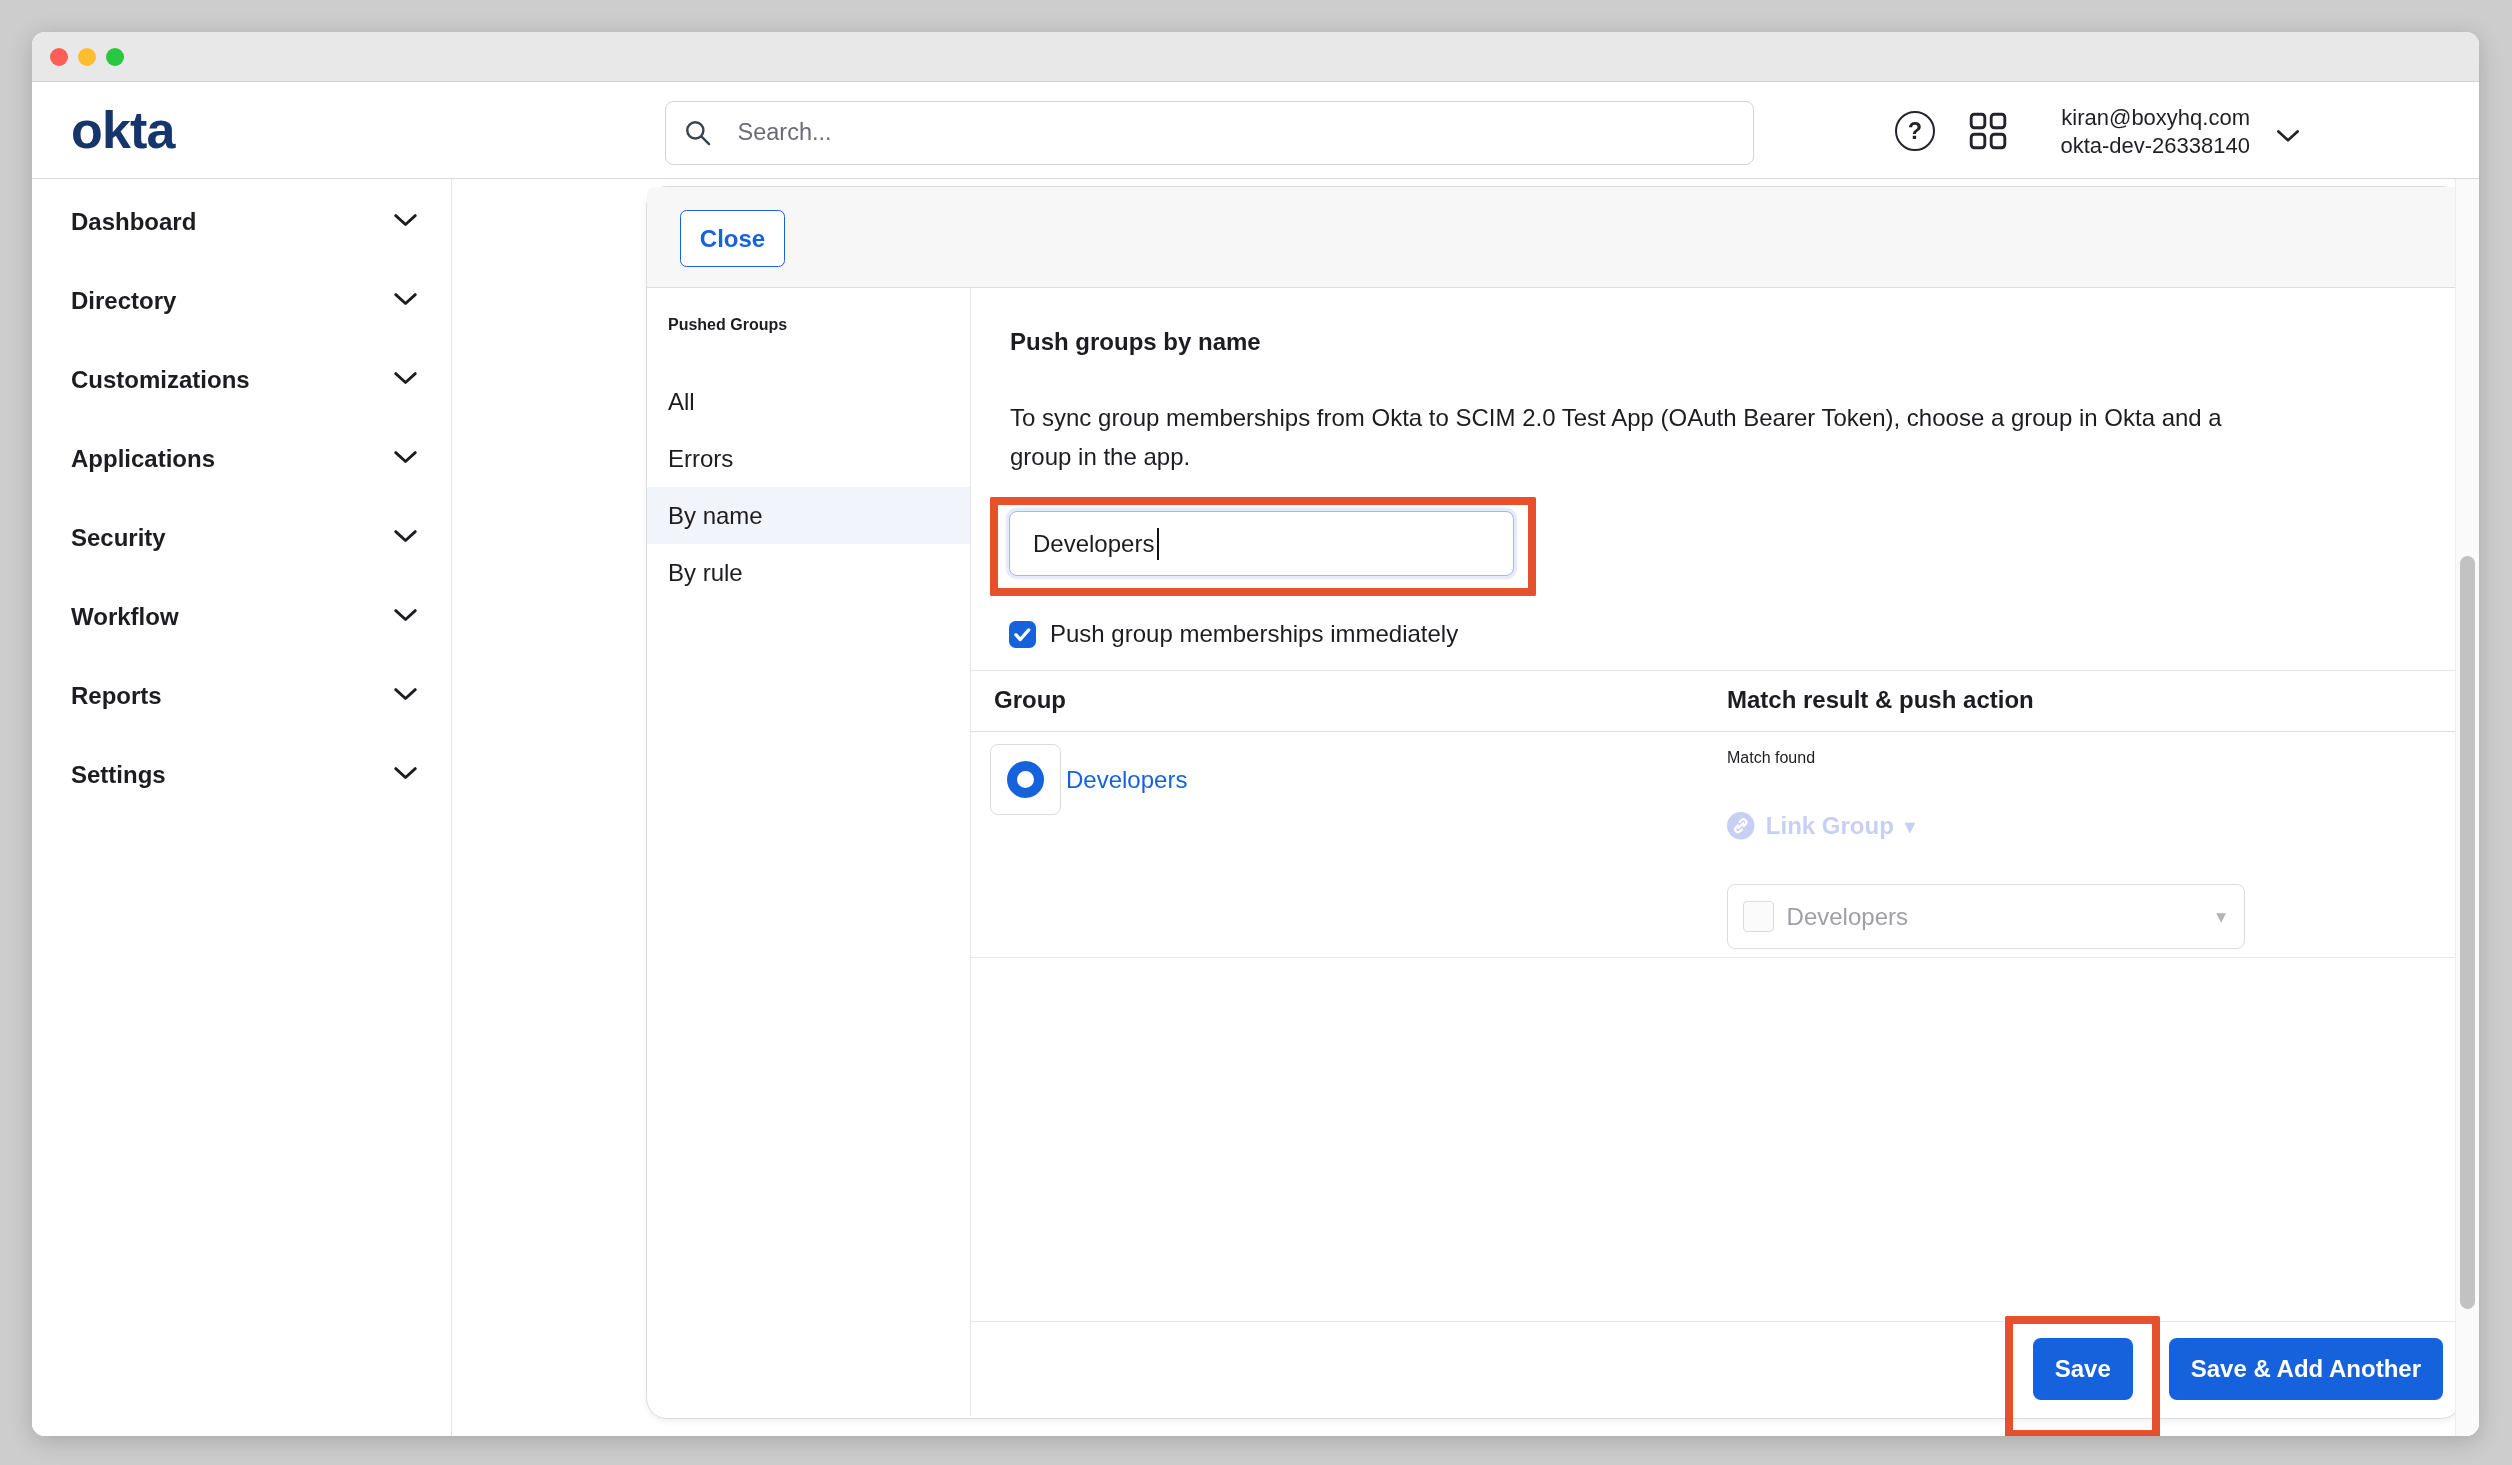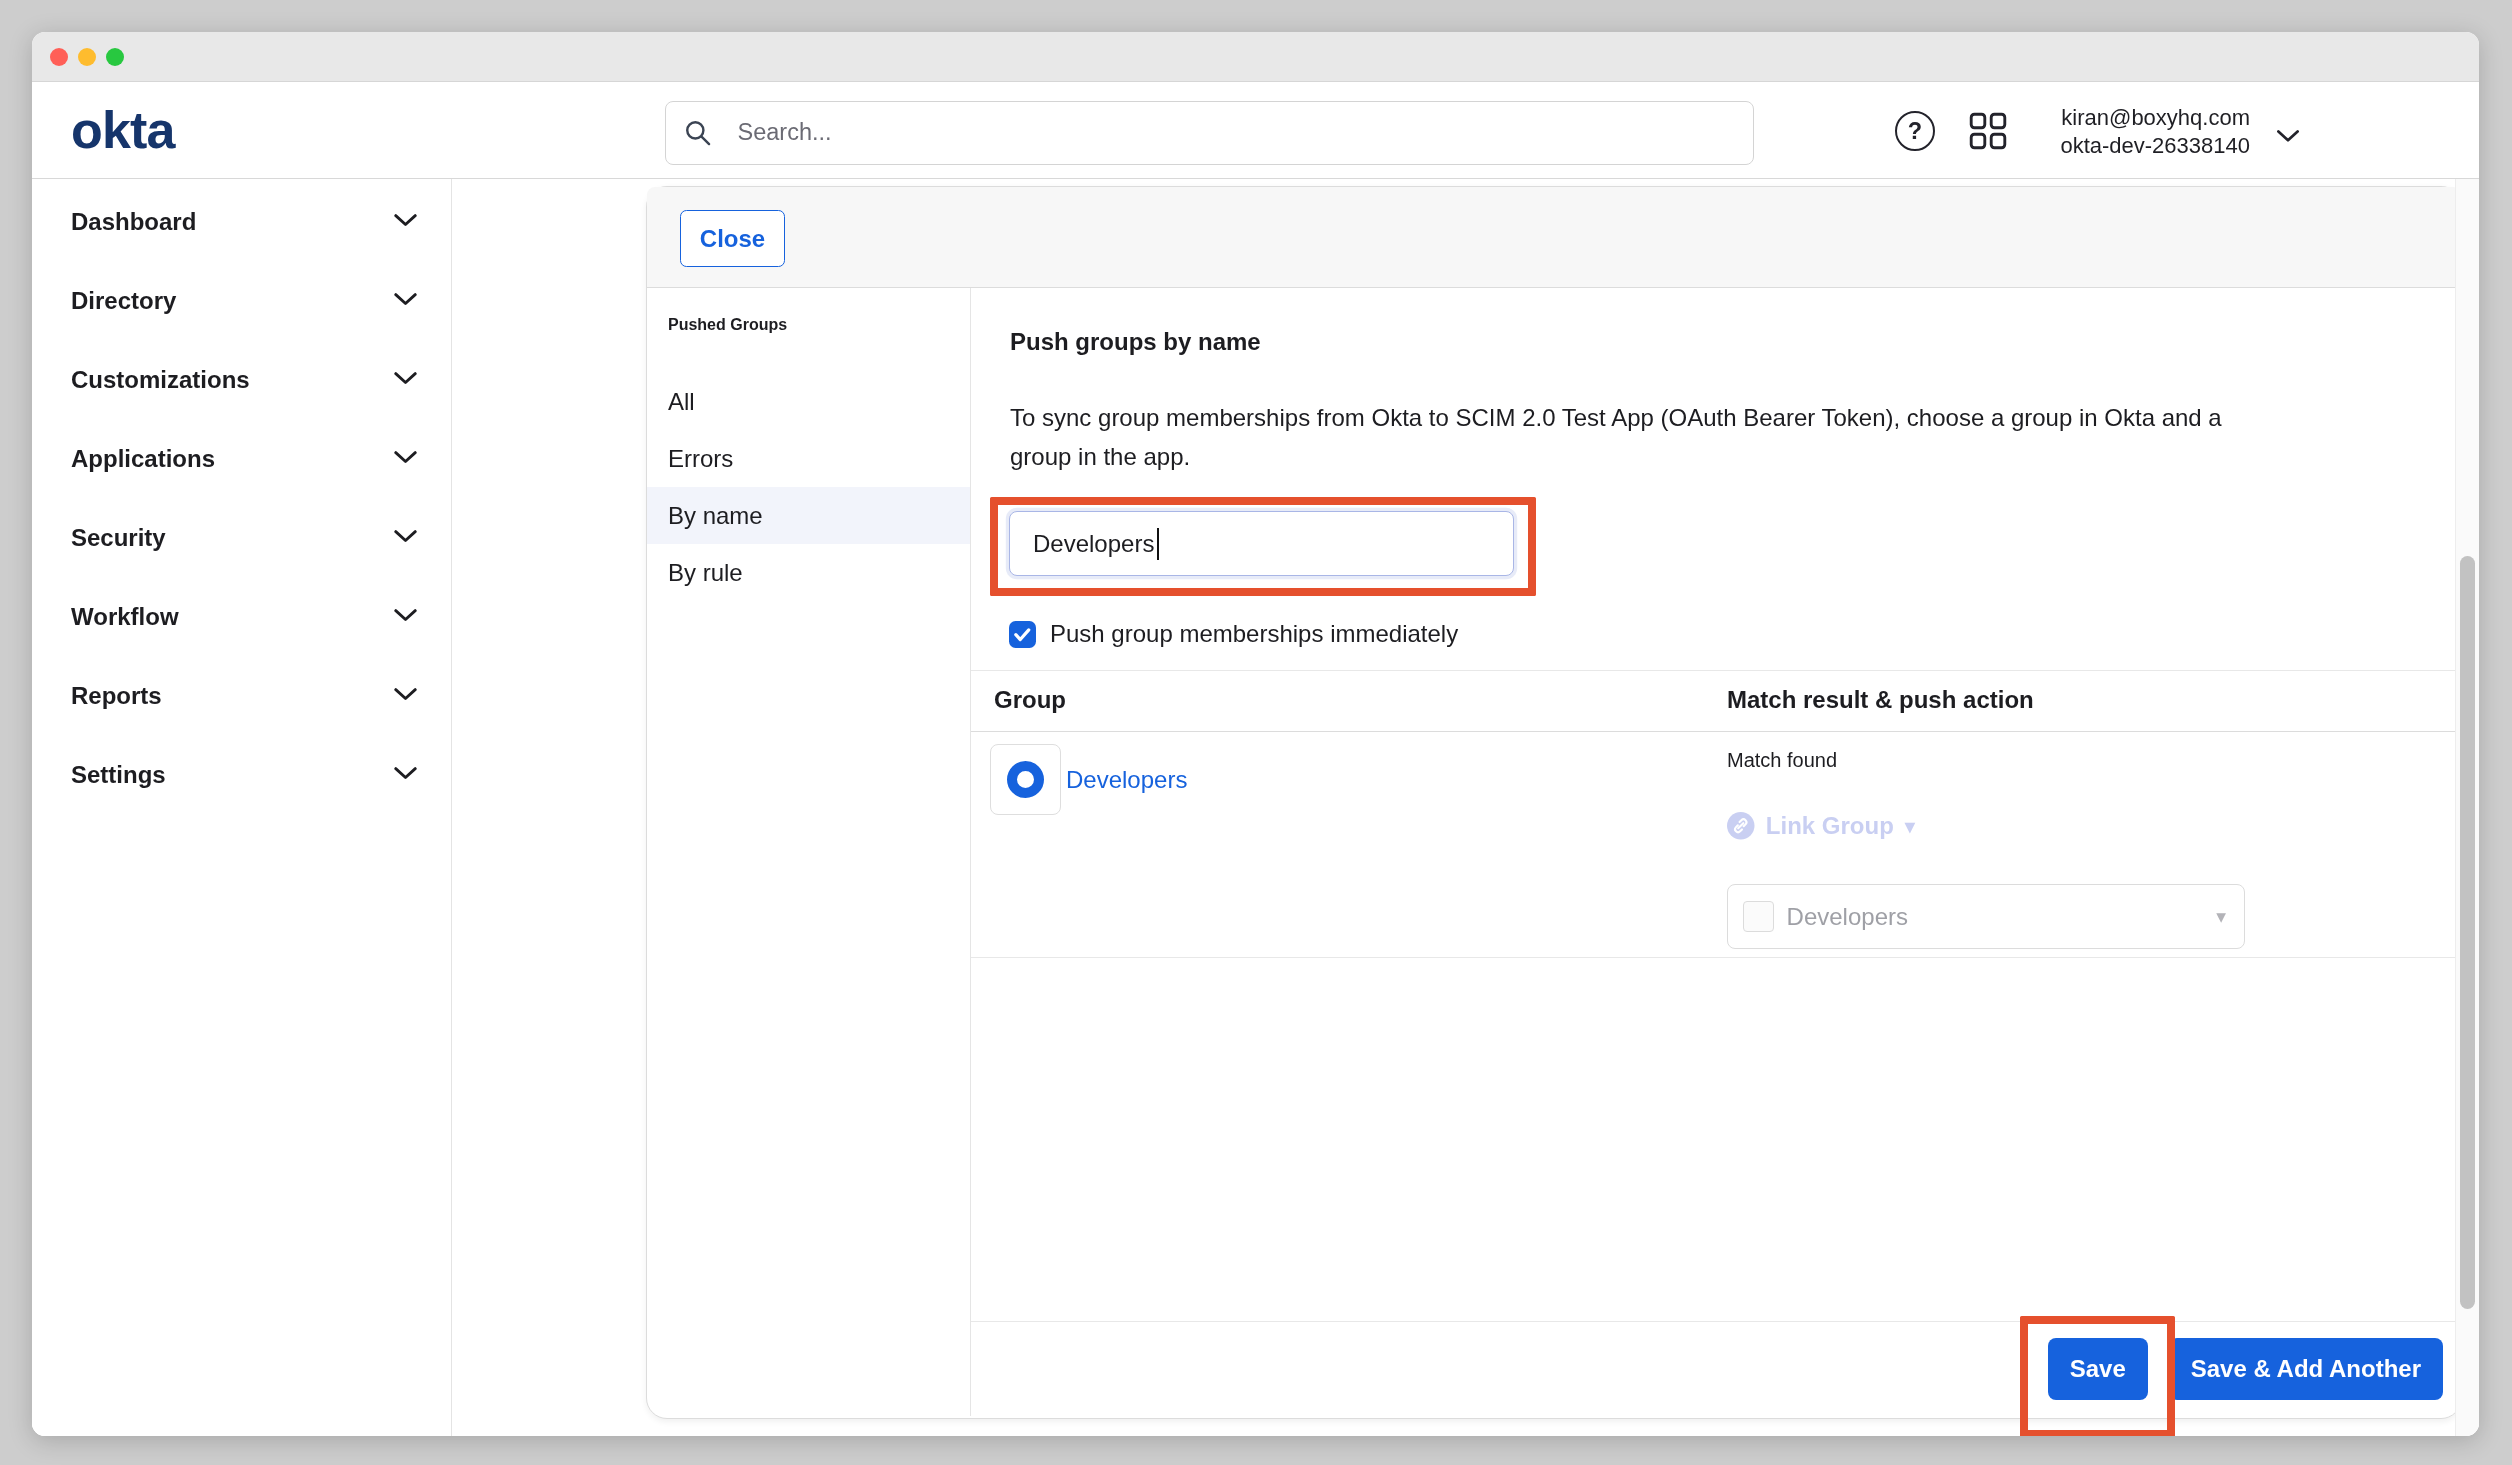--- a/index.html
+++ b/index.html
@@ -87,33 +87,33 @@
   .hr-1{top:382px;} .hr-2{top:443px; border-color:#dcdcdc;} .hr-3{top:669px;} .hr-4{top:1033px;}
 
   .th{position:absolute; top:398px; font-size:24px; font-weight:700;}
   .th-group{left:23px;} .th-match{left:756px;}
 
   .group-icon-box{position:absolute; left:19.4px; top:456px; width:71px; height:71px; background:#fff;
                   border:1.6px solid #dedede; border-radius:8px; display:flex; align-items:center; justify-content:center;}
   .donut{width:37px; height:37px; border:10.5px solid var(--accent); border-radius:50%; background:#fff;}
   .group-link{position:absolute; left:95px; top:478px; font-size:24px; color:var(--accent); cursor:pointer; text-decoration:none;}
 
-  .match-found{position:absolute; left:756px; top:461px; font-size:20px;}
+  .match-found{position:absolute; left:756px; top:461px; font-size:16px;}
   .link-group{position:absolute; left:756px; top:524px; display:flex; align-items:center; gap:11.3px;
               color:var(--disabled-link); font-size:24px; font-weight:700; cursor:default;}
   .link-group .dd-caret{font-size:19.4px; color:var(--disabled-link);}
 
   .dropdown{position:absolute; left:756px; top:596px; width:518px; height:65px; background:#fff;
             border:1.6px solid #dcdcdc; border-radius:8px; display:flex; align-items:center; cursor:default;}
   .dd-square{width:31px; height:31px; border:1.6px solid #dcdcdc; border-radius:4px; background:#fbfbfb; margin-left:14.6px;}
   .dd-value{margin-left:13px; font-size:24px; color:var(--muted);}
   .dropdown .dd-caret{margin-left:auto; margin-right:18px; color:#b3b3b8; font-size:19.4px;}
 
   .footer{position:absolute; left:0; right:0; top:1033px; height:96px; display:flex; align-items:center;
-          justify-content:flex-end; gap:21px; padding-right:18px;}
+          justify-content:flex-end; gap:36px; padding-right:18px;}
   .btn-primary{height:62px; background:var(--accent); color:#fff; border:none; border-radius:8px;
                font-size:24px; font-weight:700; padding:0 22px; font-family:"Liberation Sans", sans-serif; cursor:pointer;}
   .save-wrap{position:relative;}
   .anno-save{position:absolute; left:-27.5px; top:-22px; right:-27.5px; bottom:-38px;}
 </style>
 </head>
 <body>
 
 <div class="window">
 

